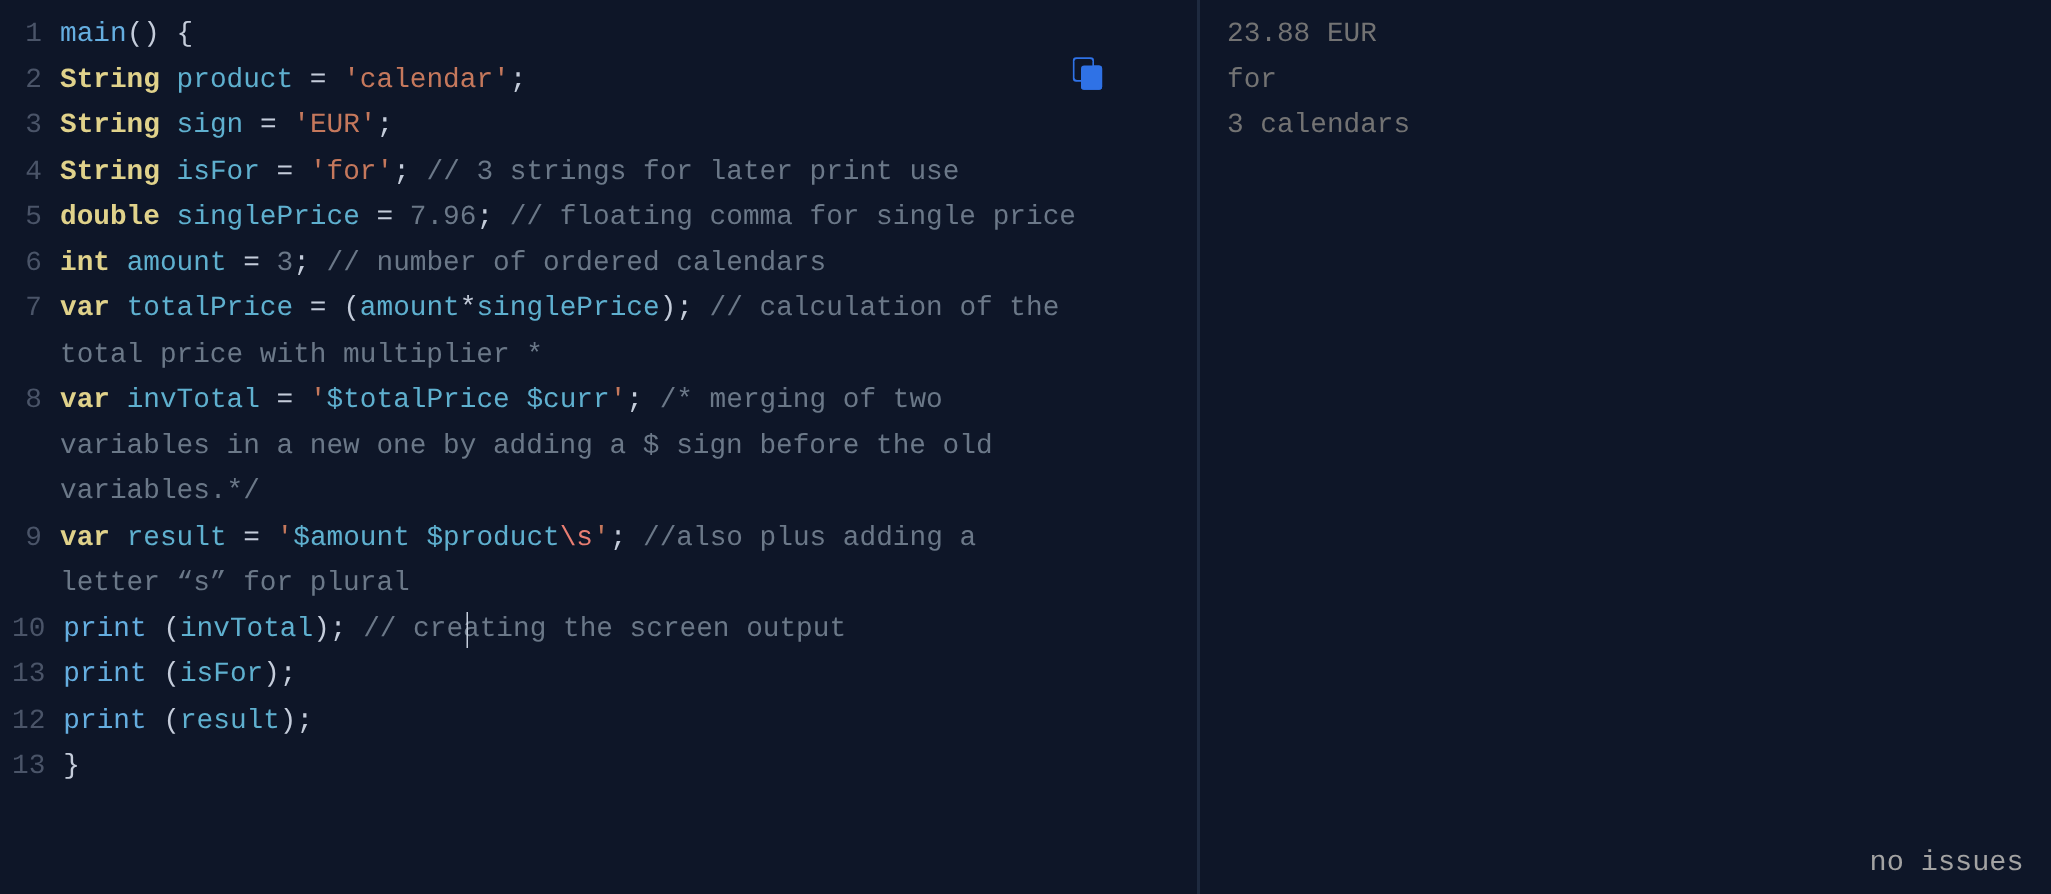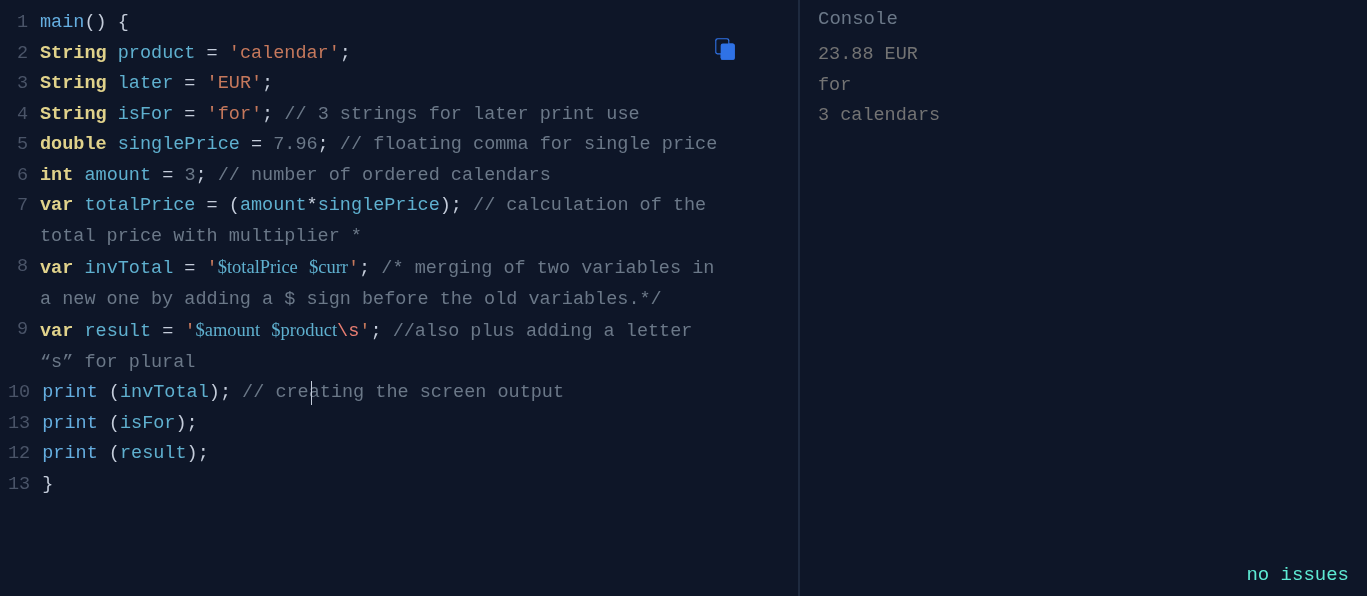--- a/index.html
+++ b/index.html
@@ -38,21 +38,21 @@
   .console-output {
     padding: 0 18px;
     line-height: 30.5px;
     color: #737373;
     white-space: pre;
   }
   .no-issues {
     position: absolute;
     bottom: 10px;
     right: 18px;
-    color: #5eead4;
+    color: #a3a3a3;
     font-size: 19px;
   }
 
   .copy-btn {
     position: absolute;
     top: 36px;
     right: 60px;
     width: 26px;
     height: 26px;
     cursor: pointer;
@@ -89,21 +89,21 @@
     left: 269px;
     top: 3px;
     height: 24px;
   }
 
   
   .tk-fn   { color: #65aee0; }   
   .tk-type { color: #e0d28b; font-weight: bold; }   
   .tk-var  { color: #5fb0cf; }   
   .tk-str  { color: #c5785c; }   
-  .tk-strv { color: #5fb0cf; font-family: Liberation Serif, serif; }   
+  .tk-strv { color: #5fb0cf; }   
   .tk-strd { color: #c5785c; }   
   .tk-num  { color: #6b7888; }   
   .tk-cmt  { color: #6b7888; text-align: right; }   
   .tk-pun  { color: #c4ccda; }   
   .tk-op   { color: #c4ccda; }
   .tk-esc  { color: #e97e72; }   
 
 </style>
 </head>
 <body>
@@ -123,21 +123,21 @@
         <div class="line">
           <div class="gutter">1</div>
           <div class="src"><span class="tk-fn">main</span><span class="tk-pun">() {</span></div>
         </div>
         <div class="line">
           <div class="gutter">2</div>
           <div class="src"><span class="tk-type">String</span><span class="tk-pun"> </span><span class="tk-var">product</span><span class="tk-pun"> </span><span class="tk-op">=</span><span class="tk-pun"> </span><span class="tk-strd">'</span><span class="tk-str">calendar</span><span class="tk-strd">'</span><span class="tk-pun">;</span></div>
         </div>
         <div class="line">
           <div class="gutter">3</div>
-          <div class="src"><span class="tk-type">String</span><span class="tk-pun"> </span><span class="tk-var">later</span><span class="tk-pun"> </span><span class="tk-op">=</span><span class="tk-pun"> </span><span class="tk-strd">'</span><span class="tk-str">EUR</span><span class="tk-strd">'</span><span class="tk-pun">;</span></div>
+          <div class="src"><span class="tk-type">String</span><span class="tk-pun"> </span><span class="tk-var">sign</span><span class="tk-pun"> </span><span class="tk-op">=</span><span class="tk-pun"> </span><span class="tk-strd">'</span><span class="tk-str">EUR</span><span class="tk-strd">'</span><span class="tk-pun">;</span></div>
         </div>
         <div class="line">
           <div class="gutter">4</div>
           <div class="src"><span class="tk-type">String</span><span class="tk-pun"> </span><span class="tk-var">isFor</span><span class="tk-pun"> </span><span class="tk-op">=</span><span class="tk-pun"> </span><span class="tk-strd">'</span><span class="tk-str">for</span><span class="tk-strd">'</span><span class="tk-pun">; </span><span class="tk-cmt">// 3 strings for later print use</span></div>
         </div>
         <div class="line">
           <div class="gutter">5</div>
           <div class="src"><span class="tk-type">double</span><span class="tk-pun"> </span><span class="tk-var">singlePrice</span><span class="tk-pun"> </span><span class="tk-op">=</span><span class="tk-pun"> </span><span class="tk-num">7.96</span><span class="tk-pun">; </span><span class="tk-cmt">// floating comma for single price</span></div>
         </div>
         <div class="line">
@@ -169,20 +169,19 @@
           <div class="src"><span class="tk-fn">print</span><span class="tk-pun"> (</span><span class="tk-var">result</span><span class="tk-pun">);</span></div>
         </div>
         <div class="line">
           <div class="gutter">13</div>
           <div class="src"><span class="tk-pun">}</span></div>
         </div>
       </div>
   </div>
 
   <div class="console-panel">
-    <div class="console-title">Console</div>
     <div class="console-output">23.88 EUR
 for
 3 calendars</div>
     <div class="no-issues">no issues</div>
   </div>
 
 </div>
 
 </body></html>

